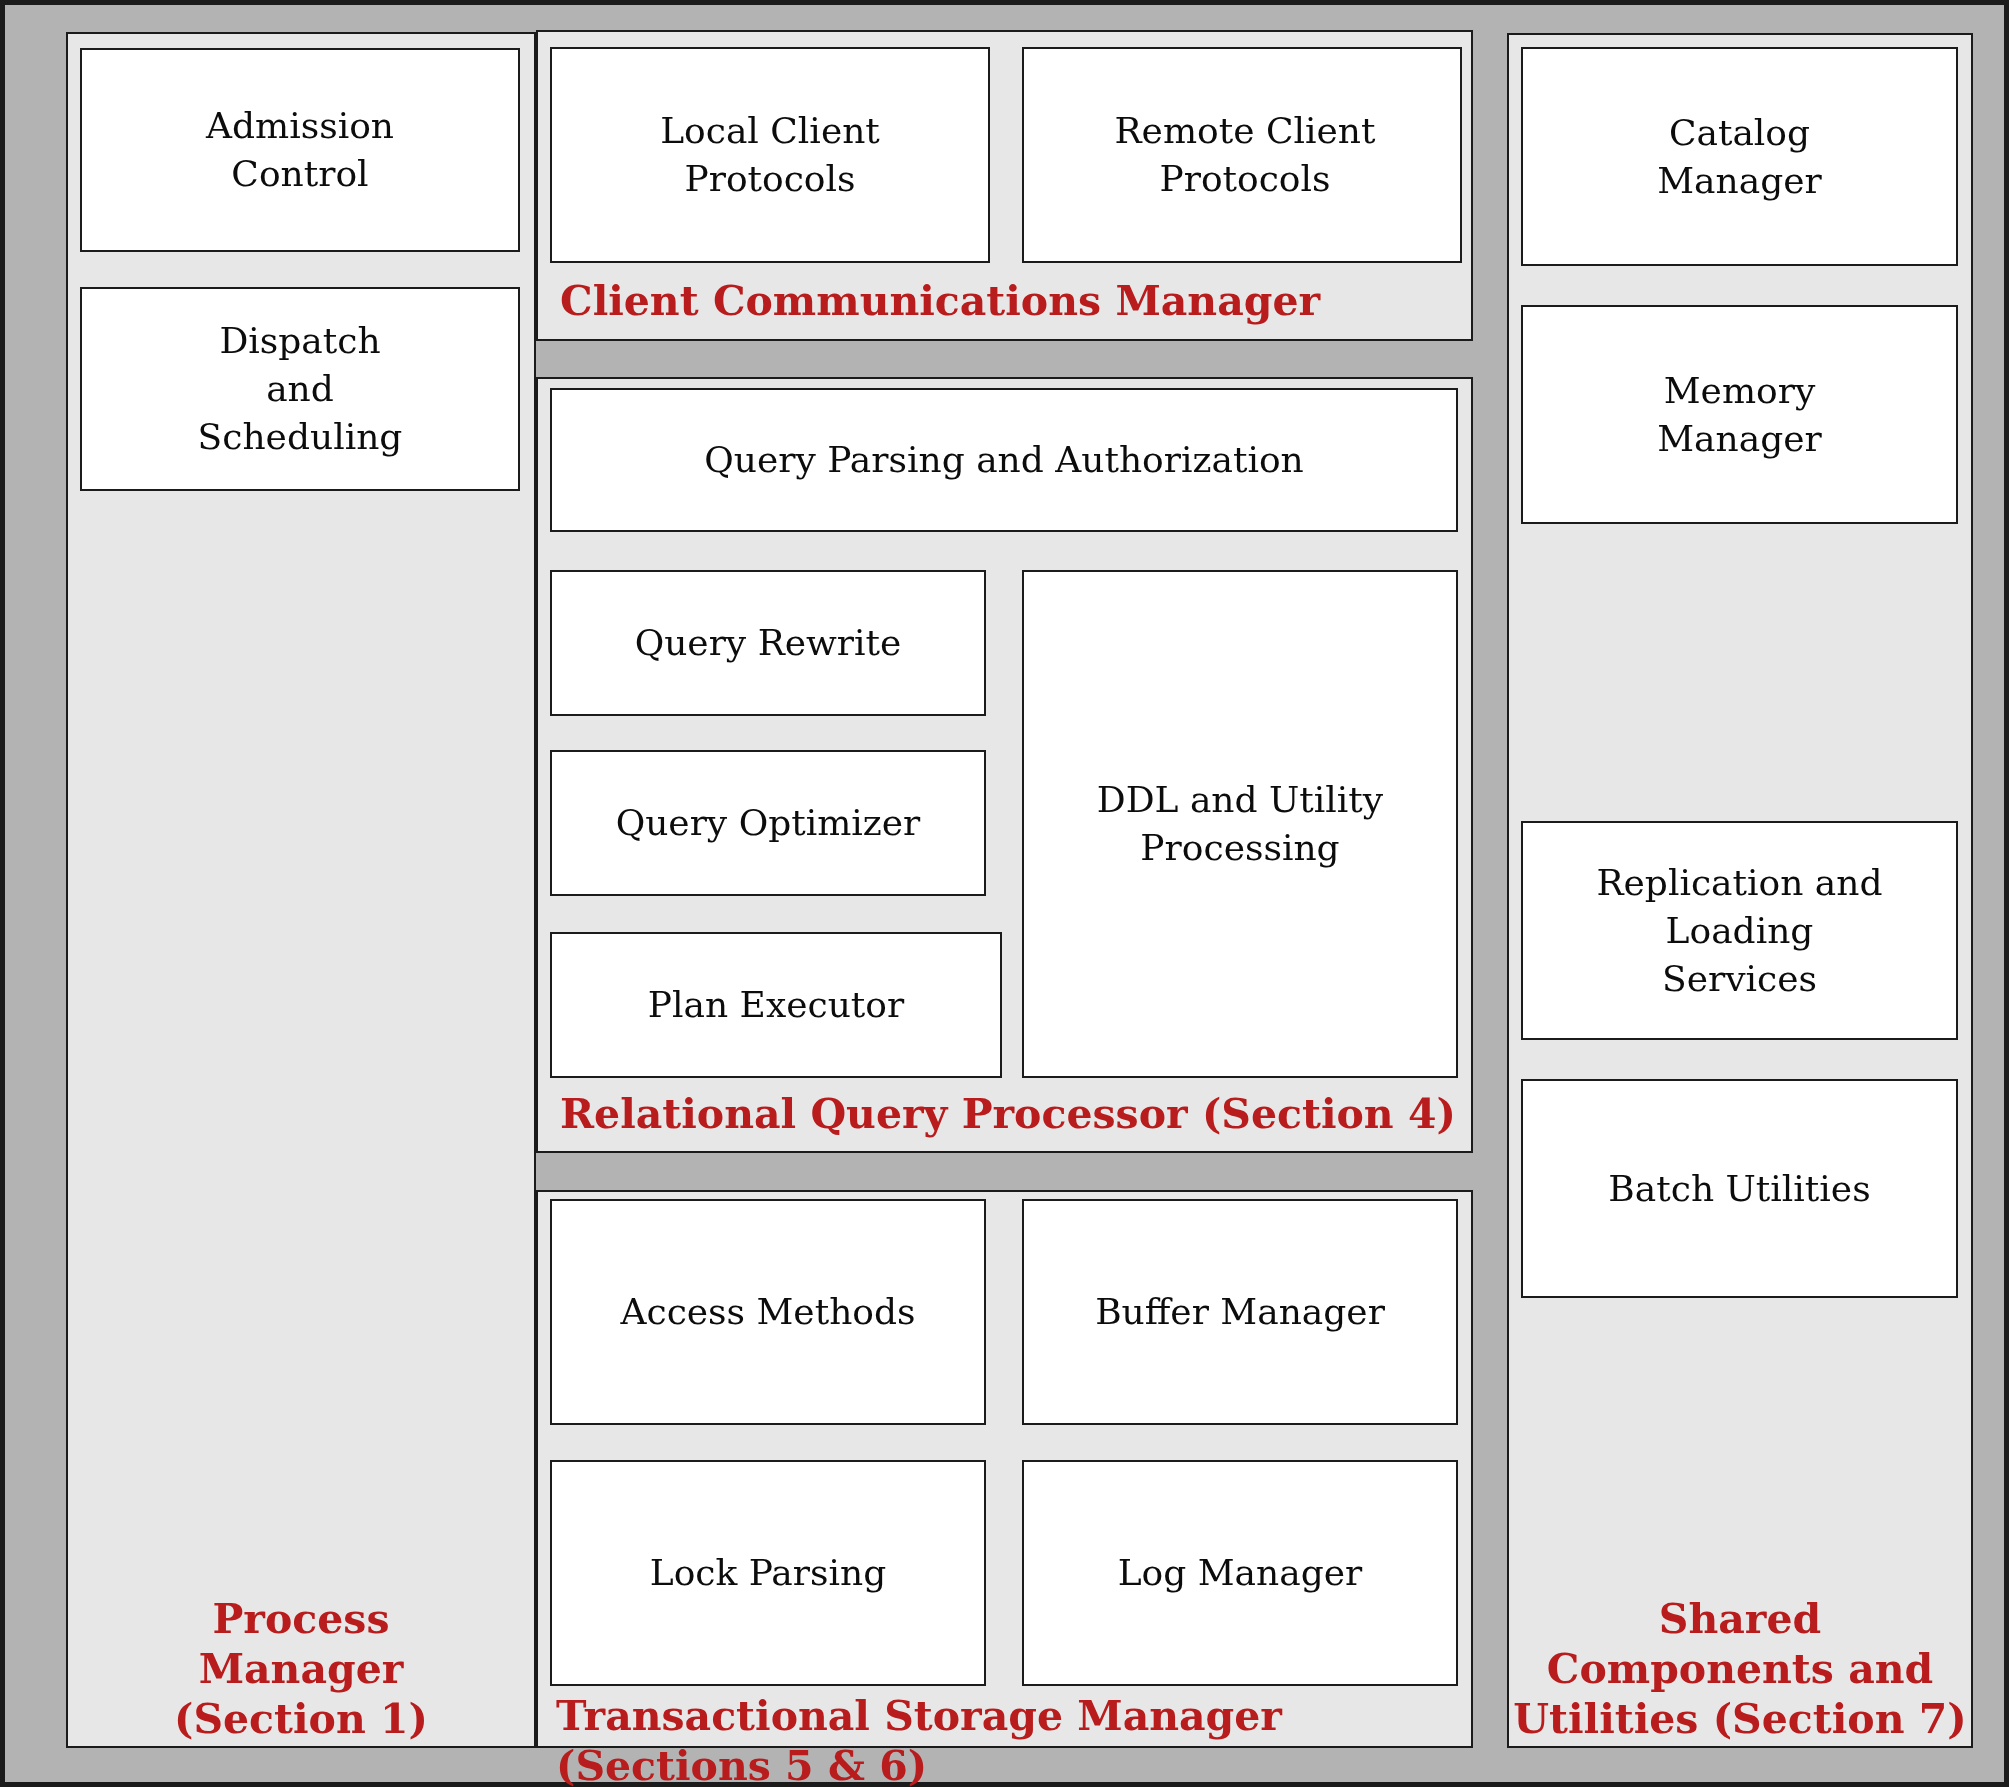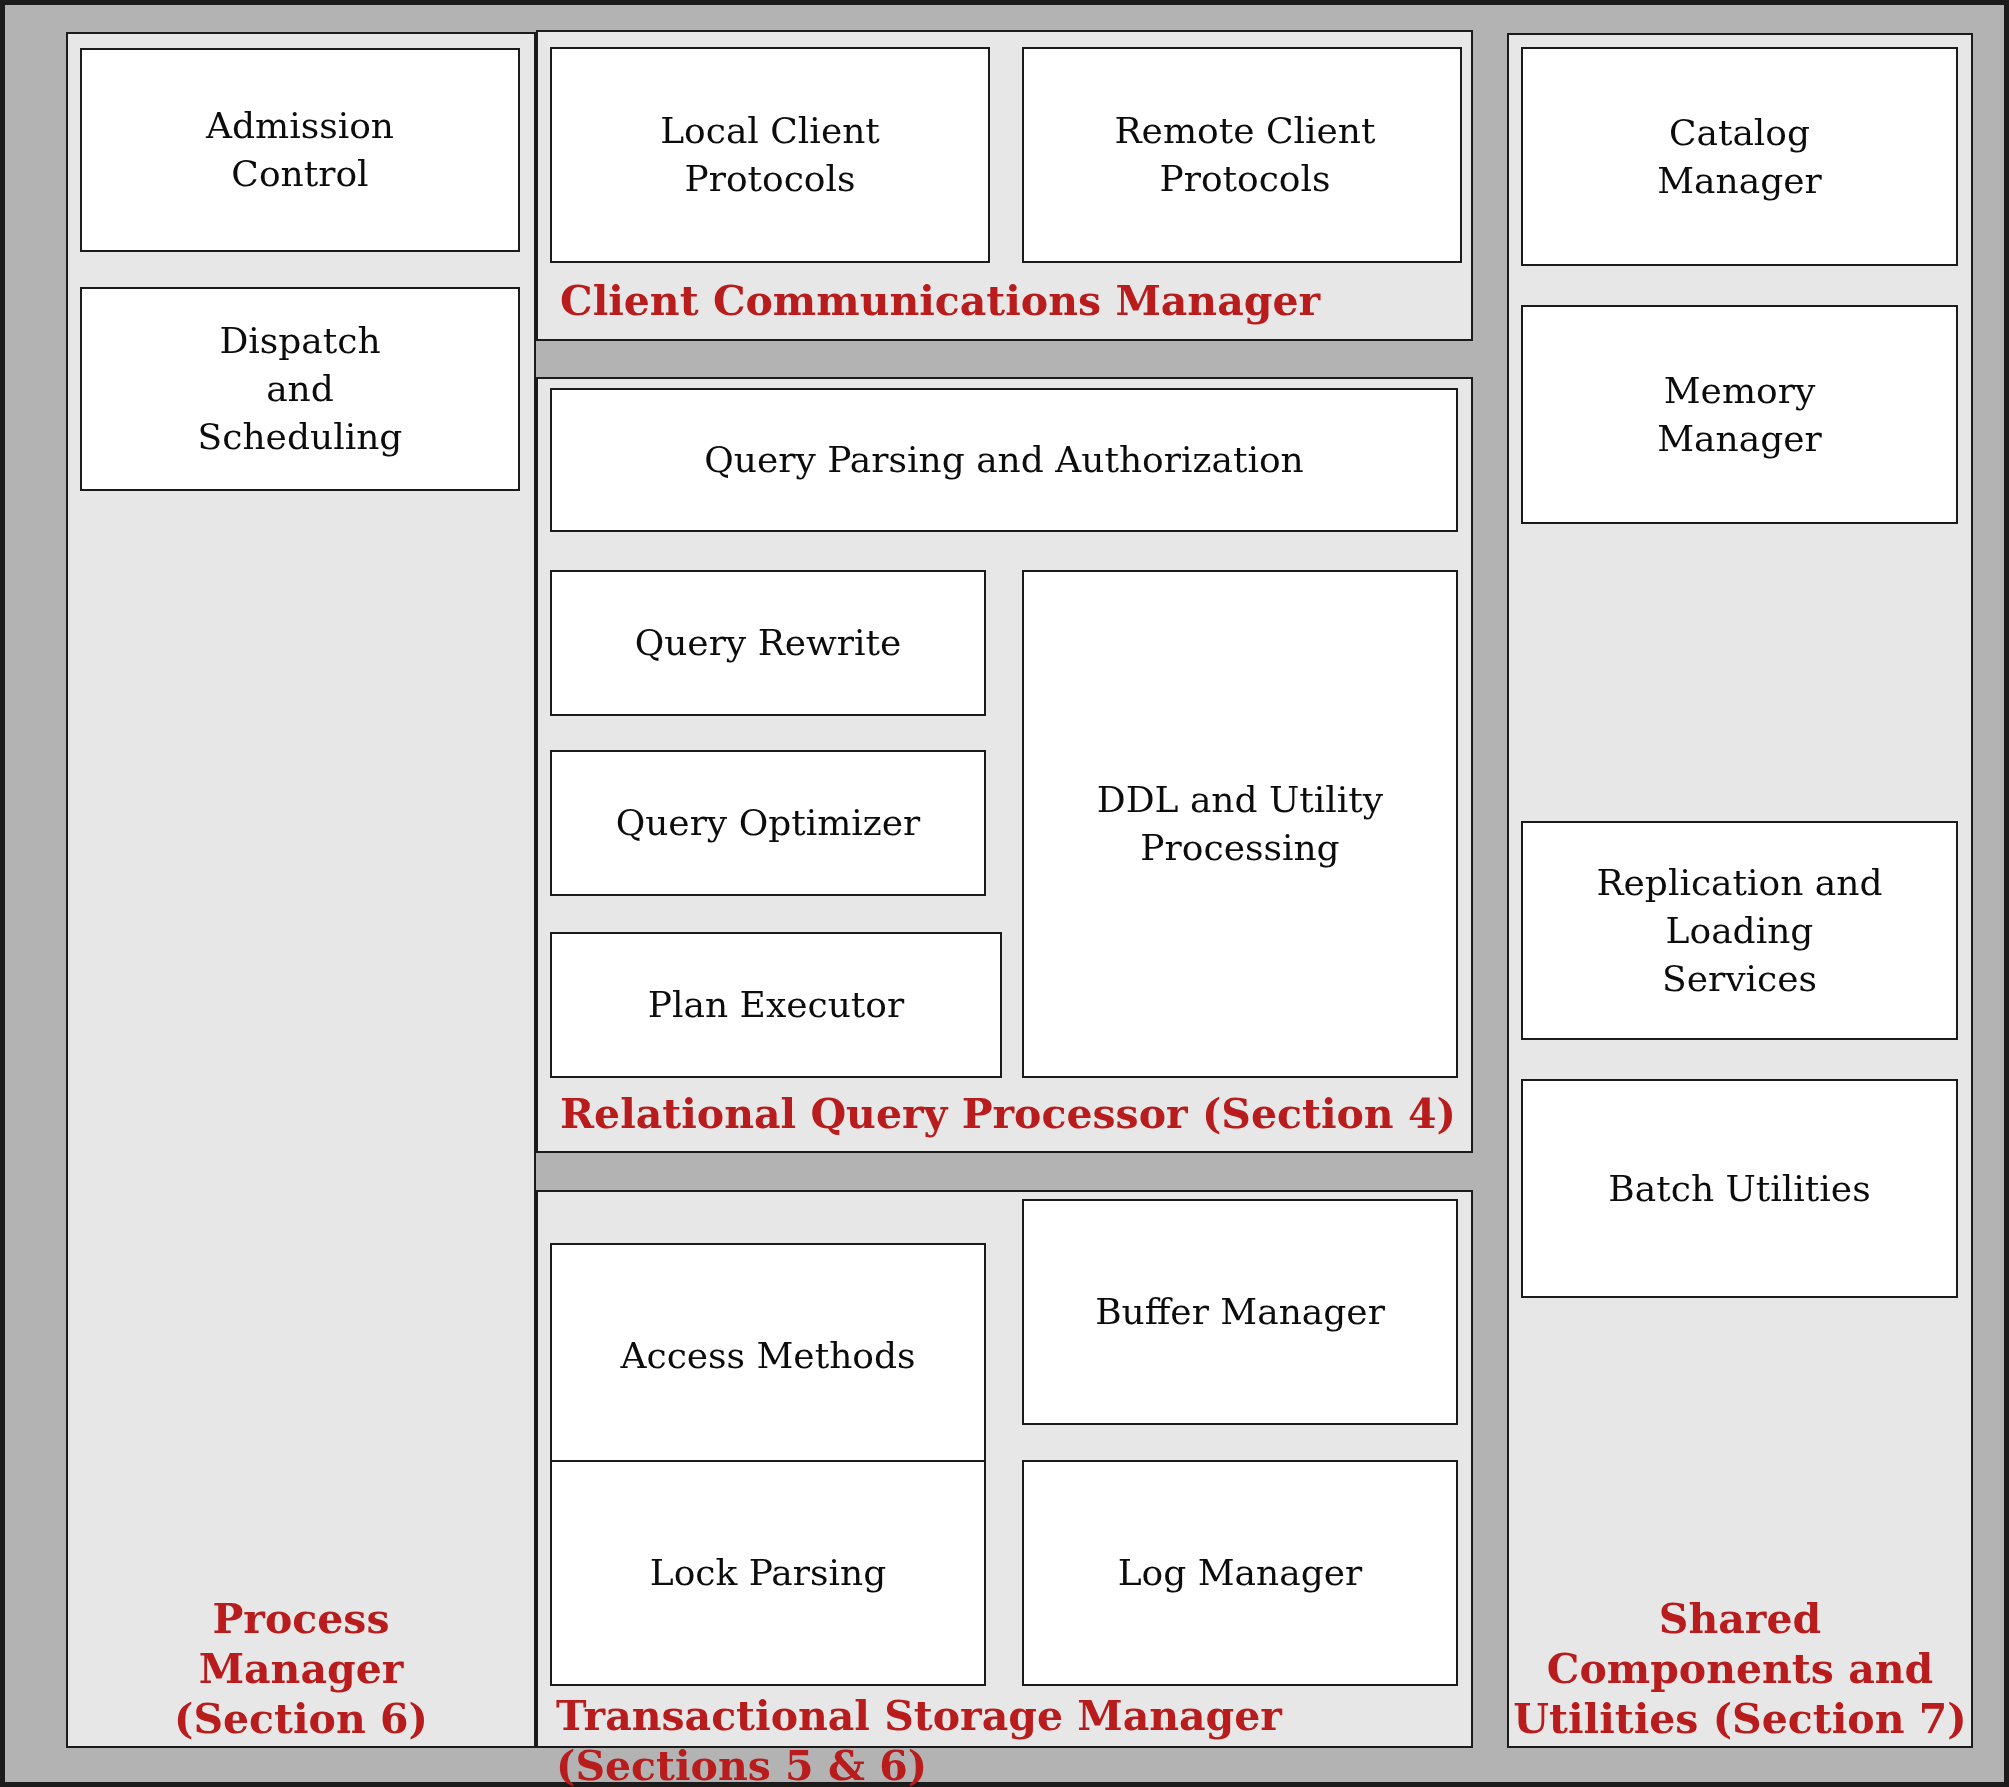--- a/index.html
+++ b/index.html
@@ -55,21 +55,21 @@
       <span>Admission
 Control</span>
     </div>
     <div class="box" style="left:12px;top:253px;width:440px;height:204px;">
       <span>Dispatch
 and
 Scheduling</span>
     </div>
     <div class="panel-label centered">Process
 Manager
-(Section 6)</div>
+(Section 1)</div>
   </div>
 
   <div class="panel" style="left:536px;top:30px;width:937px;height:311px;">
     <div class="box" style="left:12px;top:15px;width:440px;height:216px;">
       <span>Local Client
 Protocols</span>
     </div>
     <div class="box" style="left:484px;top:15px;width:440px;height:216px;padding-left:6px;">
       <span>Remote Client
 Protocols</span>
@@ -91,21 +91,21 @@
       <span>Plan Executor</span>
     </div>
     <div class="box" style="left:484px;top:191px;width:436px;height:508px;">
       <span>DDL and Utility
 Processing</span>
     </div>
     <div class="panel-label" style="left:22px;top:710px;">Relational Query Processor (Section 4)</div>
   </div>
 
   <div class="panel" style="left:536px;top:1190px;width:937px;height:558px;">
-    <div class="box" style="left:12px;top:7px;width:436px;height:226px;margin-top:44px;">
+    <div class="box" style="left:12px;top:7px;width:436px;height:226px;">
       <span>Access Methods</span>
     </div>
     <div class="box" style="left:484px;top:7px;width:436px;height:226px;">
       <span>Buffer Manager</span>
     </div>
     <div class="box" style="left:12px;top:268px;width:436px;height:226px;">
       <span>Lock Parsing</span>
     </div>
     <div class="box" style="left:484px;top:268px;width:436px;height:226px;">
       <span>Log Manager</span>

